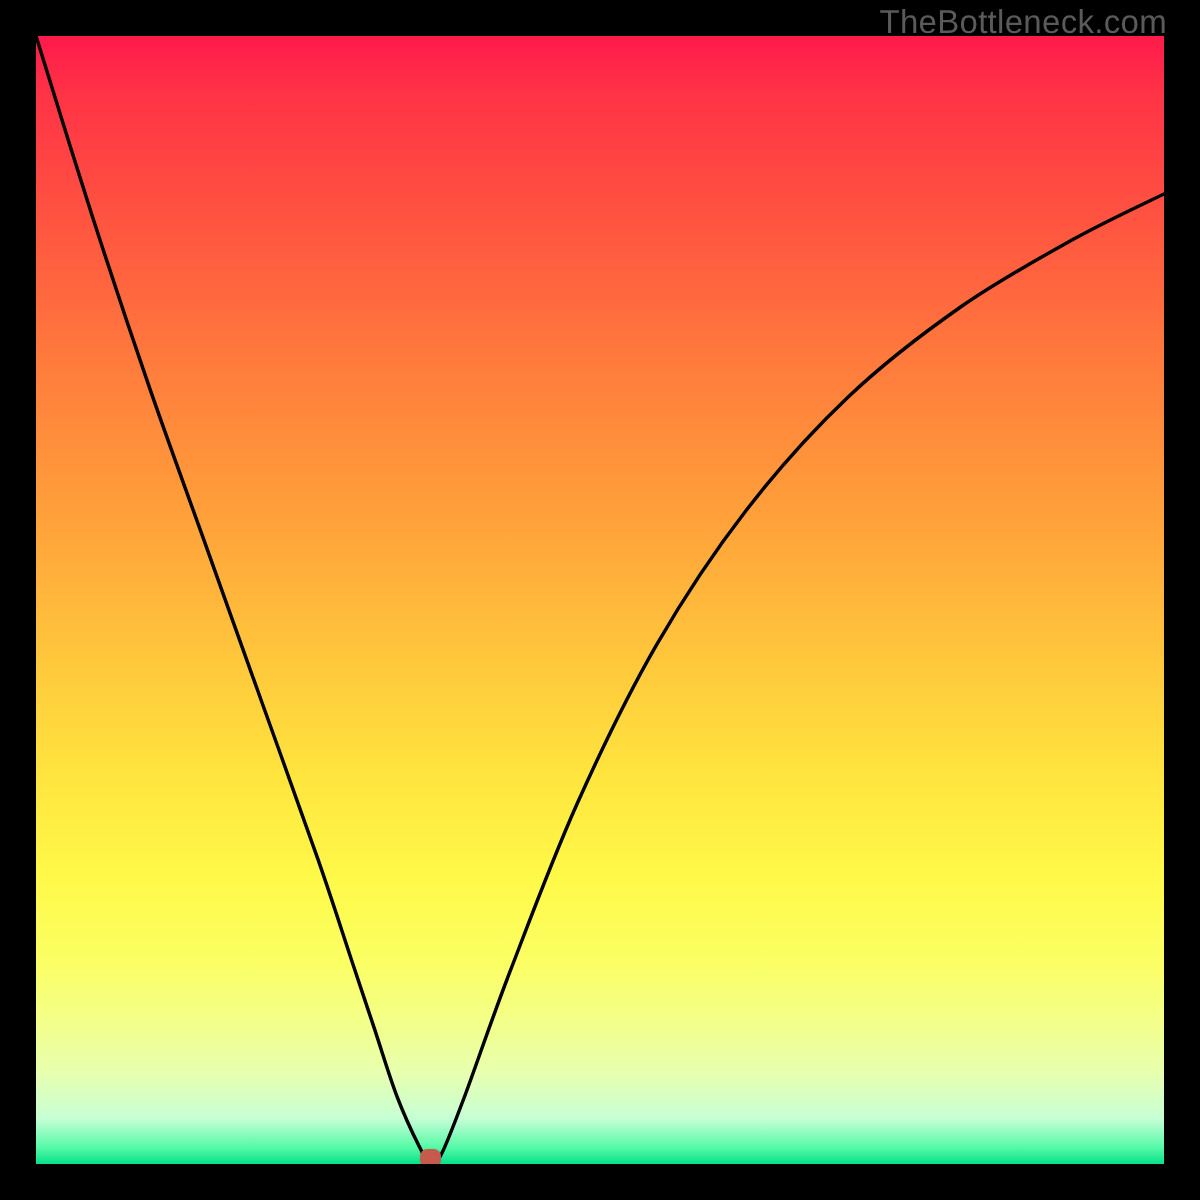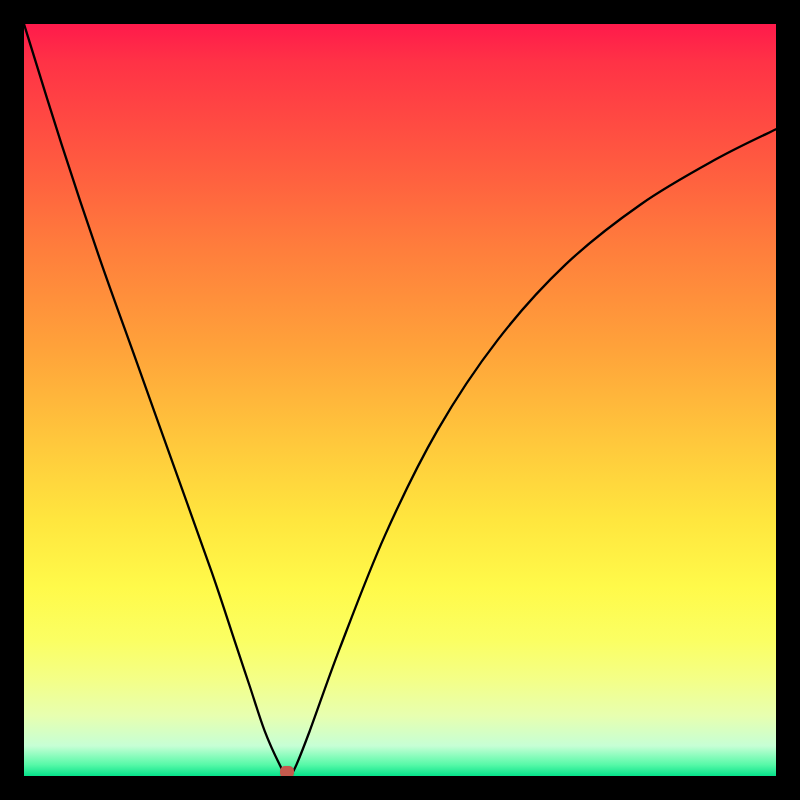--- a/index.html
+++ b/index.html
@@ -70,20 +70,21 @@
     transform: translate(-50%, -50%);
     z-index: 5;
     box-shadow: 0 0 0 0.5px rgba(0,0,0,0.05);
   }
 </style>
 </head>
 <body>
 
 <div class="frame">
 
+  <div class="watermark">TheBottleneck.com</div>
 
   <div class="plot-area">
     <div class="gradient"></div>
 
     <svg class="curve" viewBox="0 0 752 752" preserveAspectRatio="none">
       <path id="curve-path" d="M 0.00 0.00 C 6.27 20.05, 25.07 81.47, 37.60 120.32 C 50.13 159.17, 62.67 196.77, 75.20 233.12 C 87.73 269.47, 100.27 303.31, 112.80 338.40 C 125.33 373.49, 137.87 408.59, 150.40 443.68 C 162.93 478.77, 177.97 520.13, 188.00 548.96 C 198.03 577.79, 204.29 597.84, 210.56 616.64 C 216.83 635.44, 220.59 646.72, 225.60 661.76 C 230.61 676.80, 235.63 693.72, 240.64 706.88 C 245.65 720.04, 251.92 733.20, 255.68 740.72 C 259.44 748.24, 260.69 751.37, 263.20 752.00 C 265.71 752.63, 266.96 752.00, 270.72 744.48 C 274.48 736.96, 278.24 726.93, 285.76 706.88 C 293.28 686.83, 303.31 656.75, 315.84 624.16 C 328.37 591.57, 344.67 547.71, 360.96 511.36 C 377.25 475.01, 394.80 438.67, 413.60 406.08 C 432.40 373.49, 452.45 343.41, 473.76 315.84 C 495.07 288.27, 517.63 263.20, 541.44 240.64 C 565.25 218.08, 591.57 198.03, 616.64 180.48 C 641.71 162.93, 669.28 147.89, 691.84 135.36 C 714.40 122.83, 741.97 110.29, 752.00 105.28" fill="none" stroke="#000" stroke-width="2.3" stroke-linecap="round"></path>
     </svg>
 
     <div class="marker" id="marker" style="left: 263.2px; top: 748px;"></div>
   </div>

